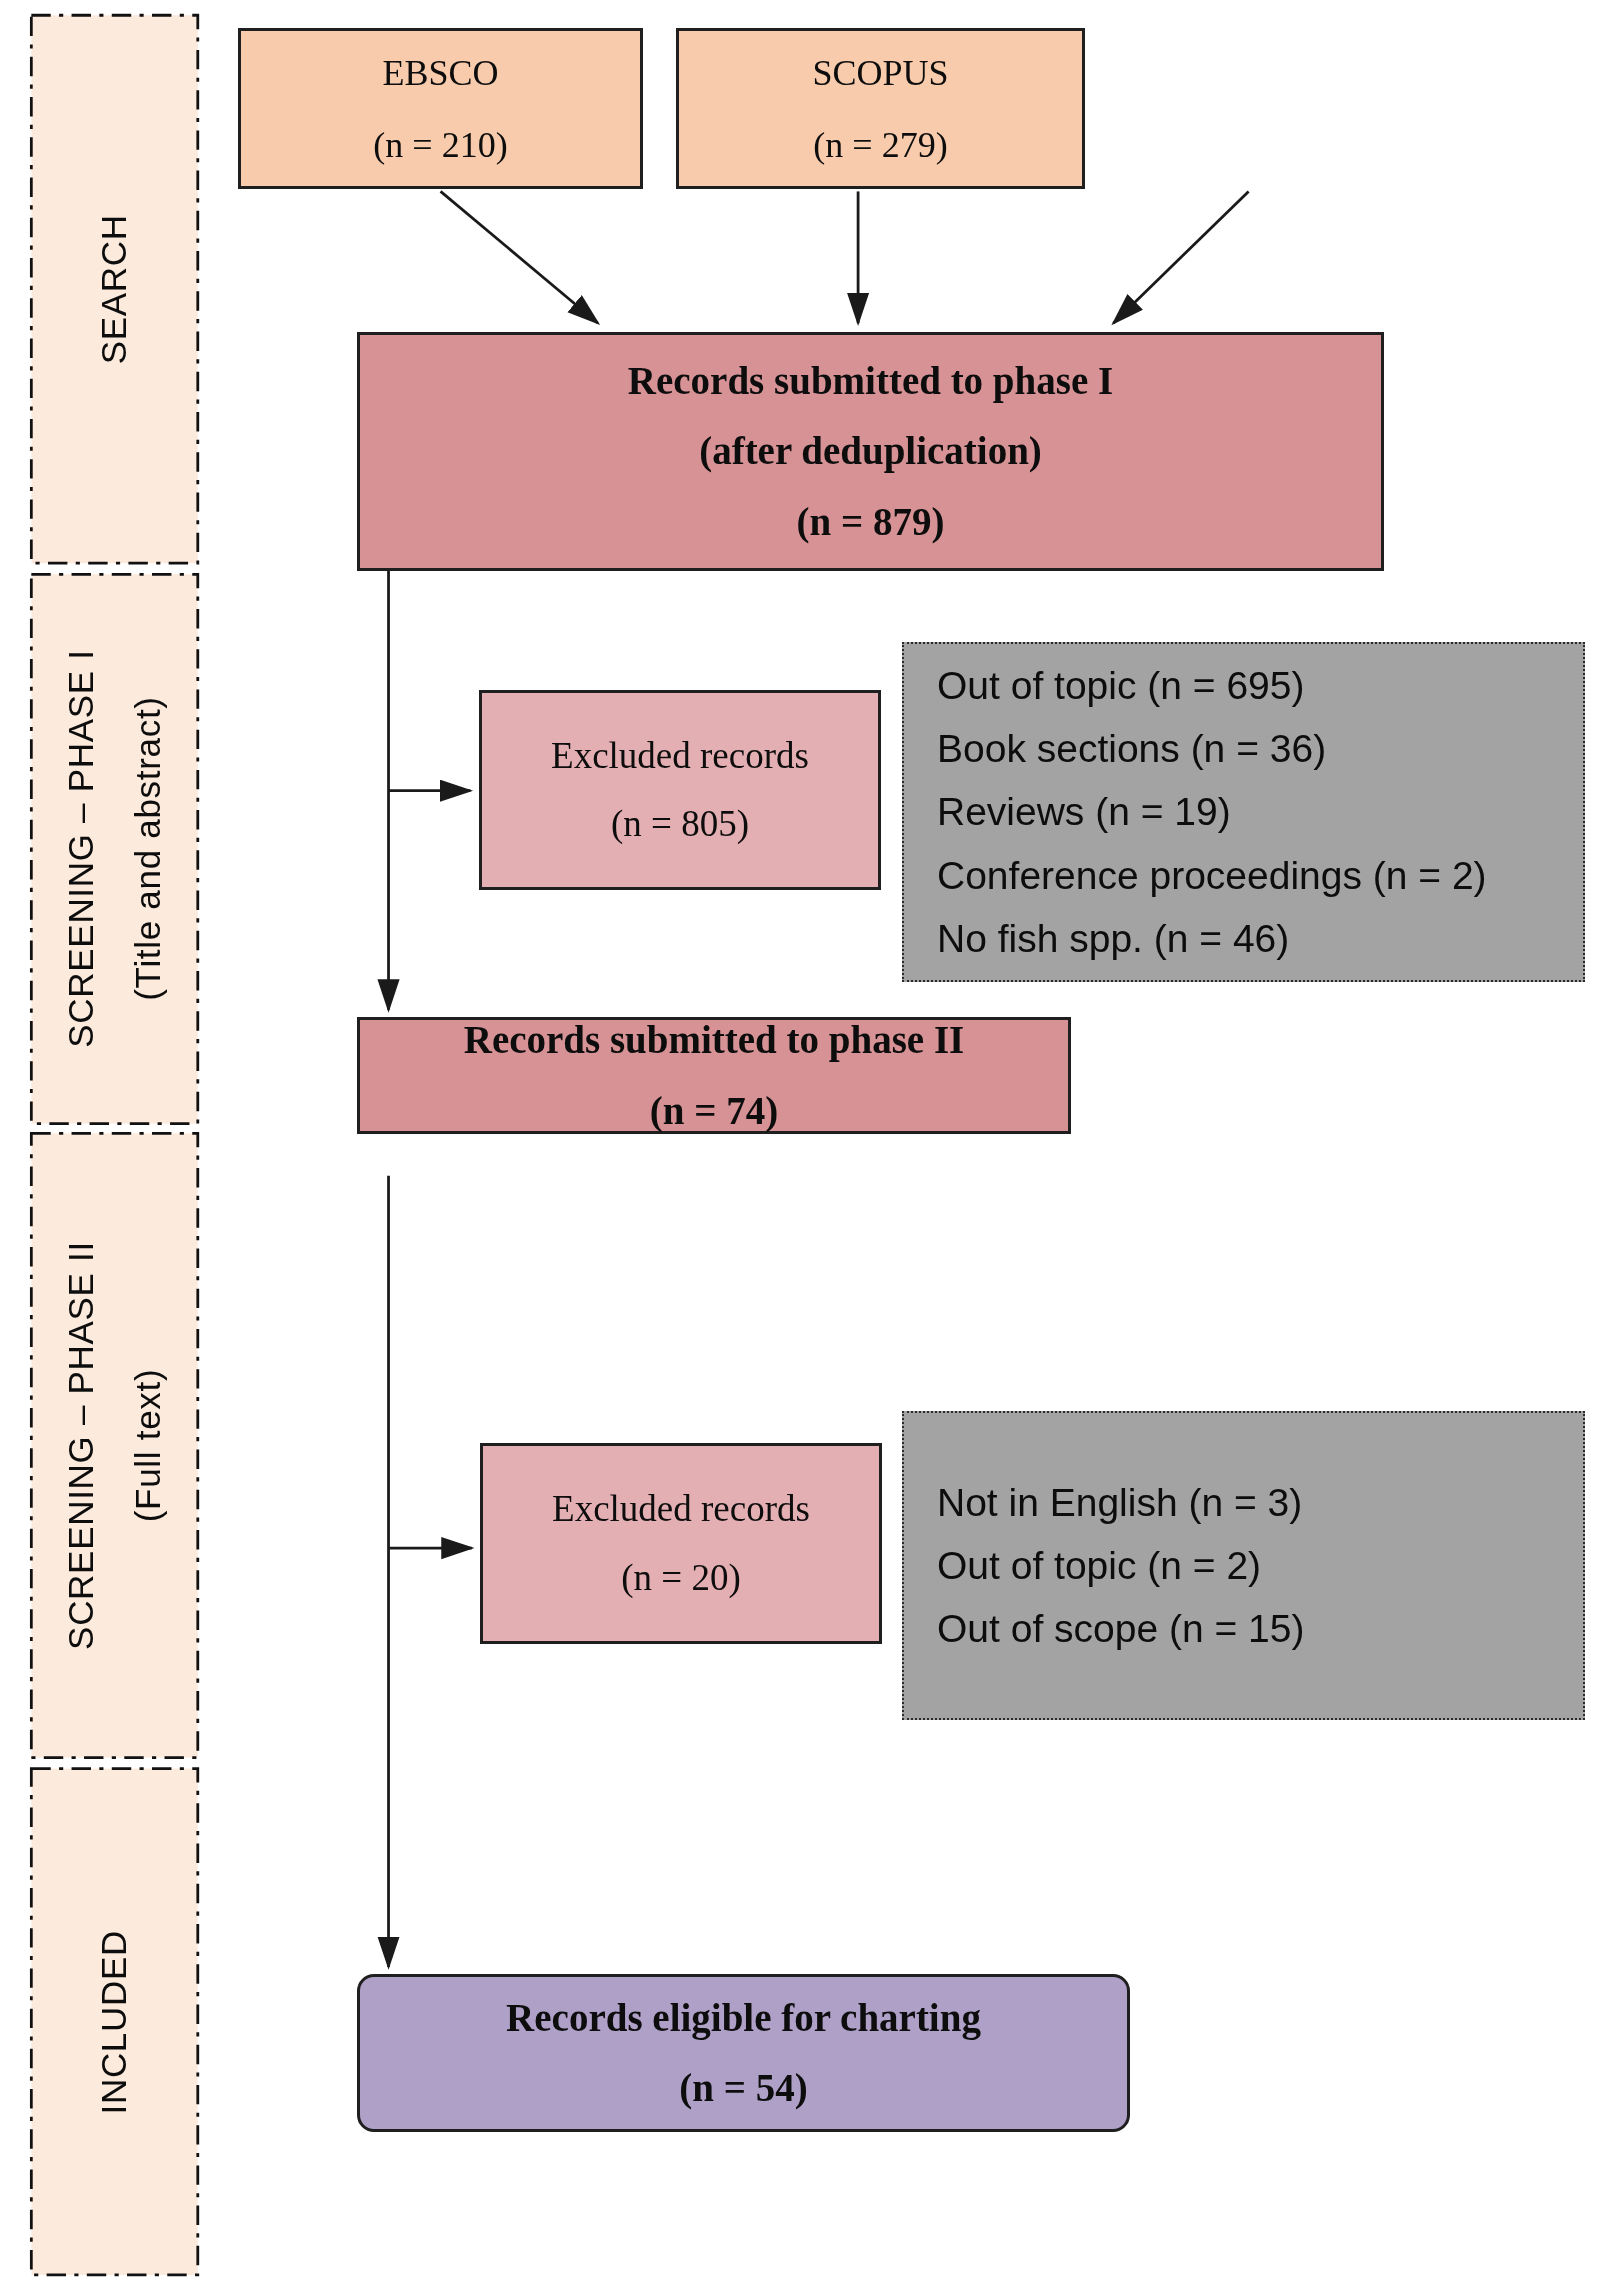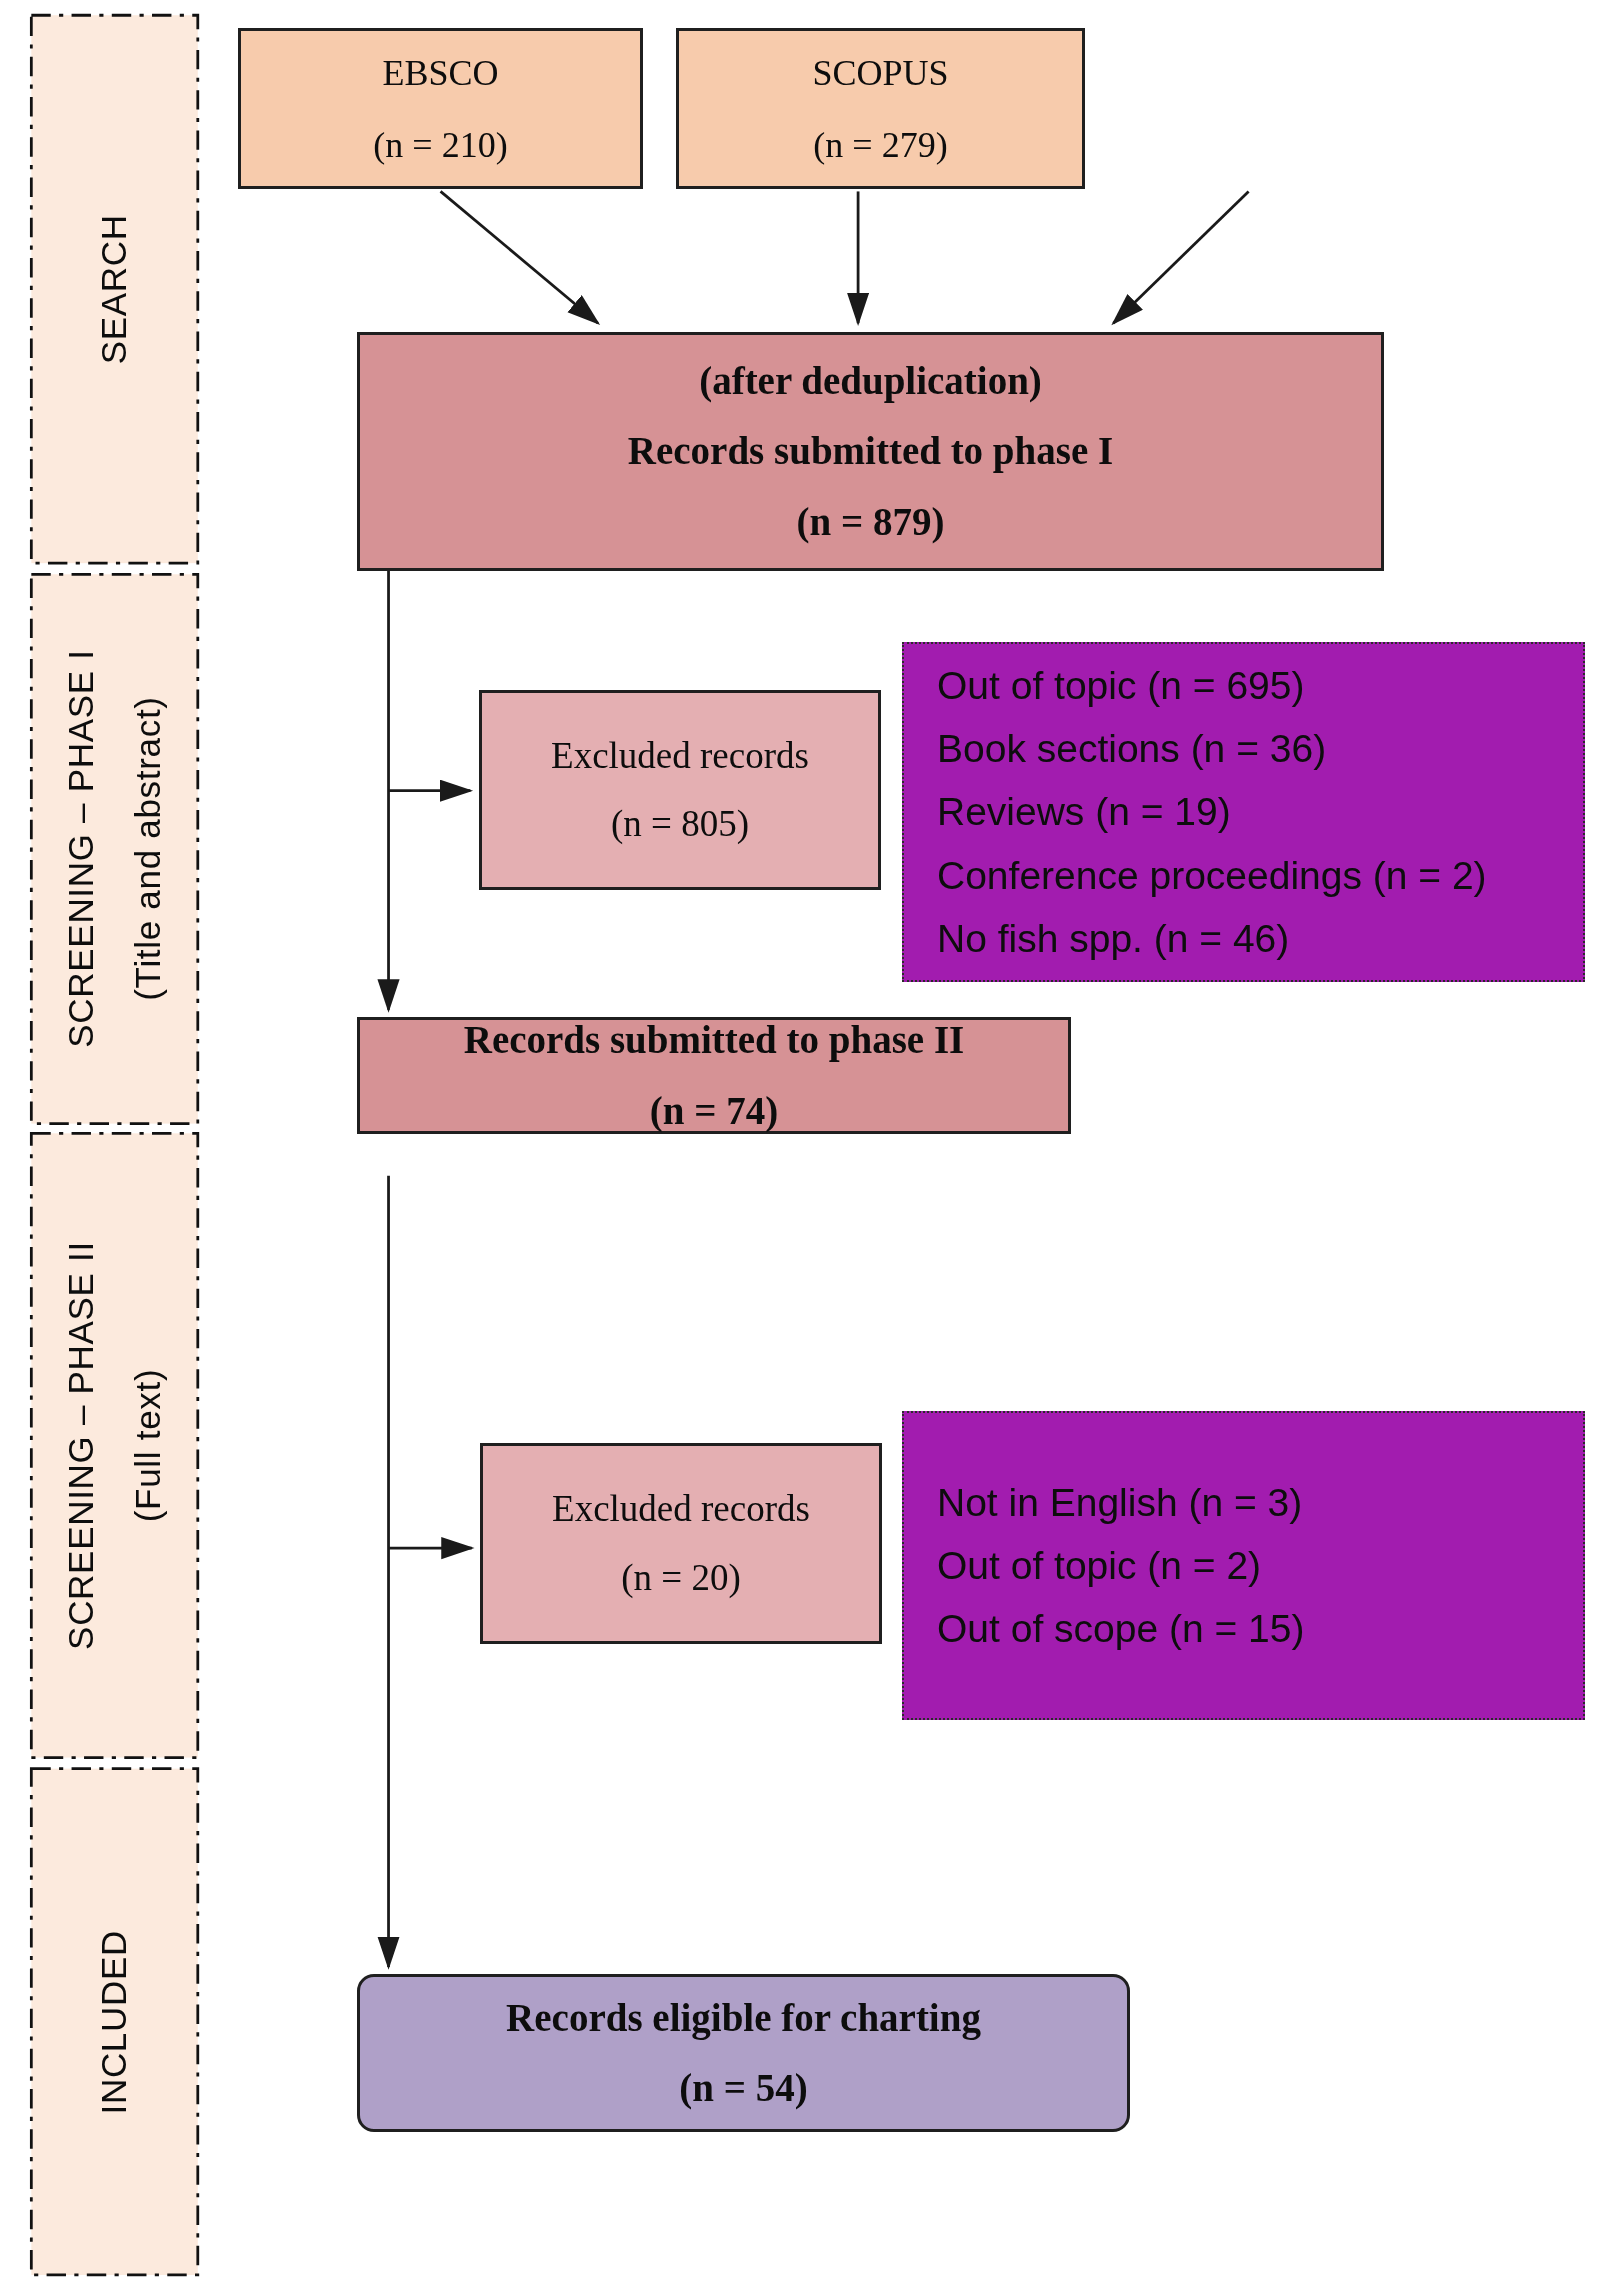--- a/index.html
+++ b/index.html
@@ -13,21 +13,21 @@
   #wires{position:absolute; left:0; top:0; width:1617px; height:2284px; pointer-events:none;}
 
   .box{position:absolute; box-sizing:border-box; display:flex; flex-direction:column;
        align-items:center; justify-content:center; text-align:center;}
   .solid{border:3.5px solid #1f1f1f;font-family:Liberation Serif, serif;}
   .src{background:var(--peach); font-size:36px; line-height:2.0;}
   .main{background:var(--rose); font-weight:bold; font-size:39px; line-height:1.8;}
   .excl{background:var(--pink); font-size:37px; line-height:1.85;}
   .final{background:var(--purple); font-weight:bold; font-size:39px; line-height:1.8;border-radius:17px;}
 
-  .dotted{position:absolute; box-sizing:border-box; background:#a21caf; border:2.1px dotted #2b2b2b;
+  .dotted{position:absolute; box-sizing:border-box; background:#a3a3a3; border:2.1px dotted #2b2b2b;
           display:flex; flex-direction:column; justify-content:center;
           padding:14px 14px 14px 33px; font-size:39px; line-height:1.62; text-align:left;}
 
   .stage-label{position:absolute; display:flex; align-items:center; justify-content:center;}
   .stage-label .rot{transform:rotate(-90deg); flex:none; white-space:nowrap; text-align:center;
                     font-size:35px; line-height:1.9; letter-spacing:0.7px;}
   .stage-label .rot span{display:block;}
 </style>
 </head>
 <body>
@@ -85,22 +85,22 @@
   <div class="box solid src" style="left:238px; top:28px; width:405px; height:161px;">
     <div>EBSCO</div>
     <div>(n = 210)</div>
   </div>
   <div class="box solid src" style="left:676px; top:28px; width:409px; height:161px;">
     <div>SCOPUS</div>
     <div>(n = 279)</div>
   </div>
 
   <div class="box solid main" style="left:357px; top:332px; width:1027px; height:239px;">
+    <div>Records submitted to phase I</div>
     <div>(after deduplication)</div>
-    <div>Records submitted to phase I</div>
     <div>(n = 879)</div>
   </div>
 
   <div class="box solid excl" style="left:479px; top:690px; width:402px; height:200px;">
     <div>Excluded records</div>
     <div>(n = 805)</div>
   </div>
 
   <div class="dotted" style="left:902px; top:642px; width:683px; height:340px;">
     <div>Out of topic (n = 695)</div>

